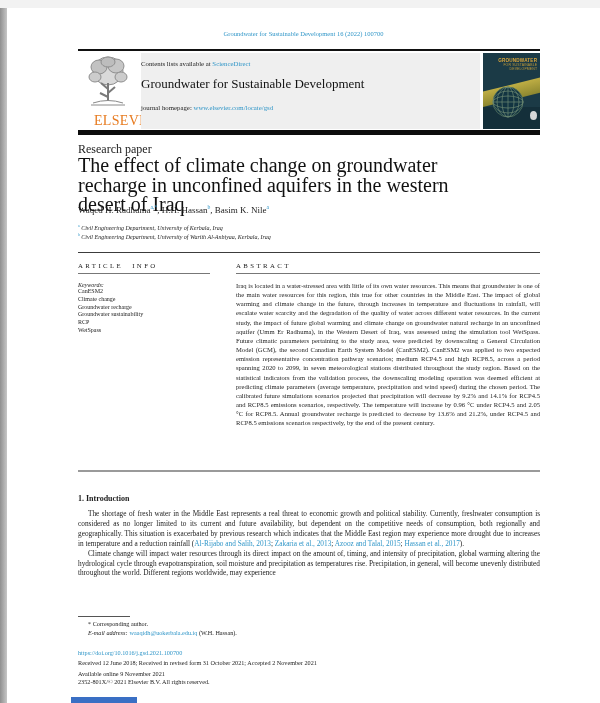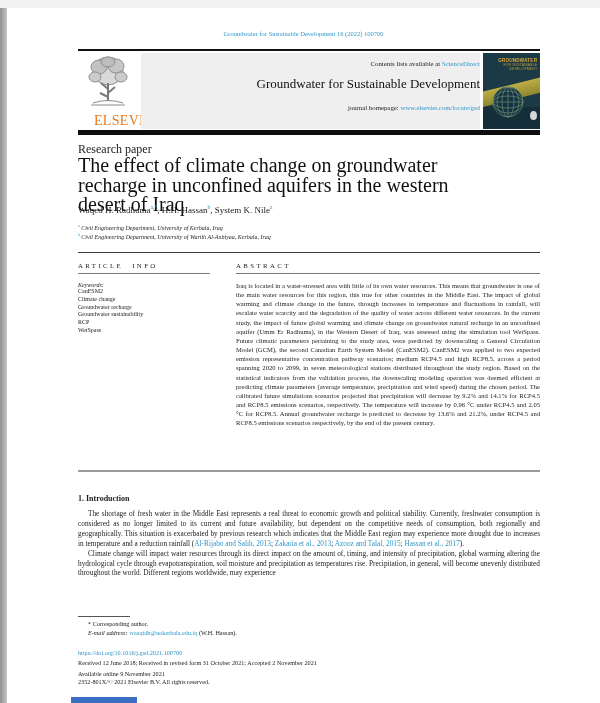--- a/index.html
+++ b/index.html
@@ -18,21 +18,21 @@
   sup{font-size:0.62em;vertical-align:super;line-height:0;}
 
   .journal-ref{position:absolute;top:22px;left:0;width:100%;text-align:center;font-size:6.5px;color:var(--link);}
 
   .rule-top{position:absolute;top:41px;left:71px;width:462px;height:2px;background:#111;}
 
   .header-row{position:absolute;top:45px;left:71px;width:462px;height:76px;display:flex;}
   .logo-col{width:60px;position:relative;text-align:center;}
   .tree-svg{display:block;margin:0 auto;}
   .elsevier-text{position:absolute;bottom:0;left:16px;width:100%;font-size:14px;color:var(--elsevier_orange);letter-spacing:0.3px;font-family:Liberation Serif, serif;}
-  .header-mid{flex:1;background:#efefef;margin:0 3px;text-align:right;position:relative;}
+  .header-mid{flex:1;background:#efefef;margin:0 3px;text-align:left;position:relative;}
   .contents-line{font-size:6.8px;margin-top:7px;}
   .journal-title{font-size:13px;margin-top:9px;color:#111;}
   .homepage-line{font-size:6.8px;margin-top:12px;}
   .cover{width:57px;height:76px;position:relative;overflow:hidden;background:var(--cover_bg);}
   .cover-band{position:absolute;left:-12px;top:30px;width:95px;height:15px;background:linear-gradient(180deg,#bfae44,#8d8730);transform:rotate(-14deg);}
   .cover-bottom{position:absolute;bottom:0;left:0;width:100%;height:22px;background:#142f3a;}
   .cover-text{position:absolute;top:5px;right:3px;text-align:right;transform:scale(0.58);transform-origin:top right;font-family:"Liberation Sans",sans-serif;}
   .cover-l1{font-size:8px;font-weight:bold;color:var(--cover_accent);letter-spacing:0.3px;}
   .cover-l2,.cover-l3{font-size:6px;color:#c09a39;letter-spacing:0.2px;}
   .globe-svg{position:absolute;left:8px;top:32px;}
@@ -130,21 +130,21 @@
       </div>
       <div class="cover-oval"></div>
     </div>
   </div>
 
   <div class="black-bar"></div>
 
   <div class="research-paper">Research paper</div>
   <div class="title">The effect of climate change on groundwater recharge in unconfined aquifers in the western desert of Iraq</div>
 
-  <div class="authors"><span>Waqed H. Radhuma</span><sup>a,*</sup><span>, </span><span>H.H. Hassan</span><sup>b</sup><span>, </span><span>System K. Nile</span><sup>a</sup></div>
+  <div class="authors"><span>Waqed H. Radhuma</span><sup>a,*</sup><span>, </span><span>H.H. Hassan</span><sup>b</sup><span>, </span><span>Basim K. Nile</span><sup>a</sup></div>
 
   <div class="affiliations">
     <div><sup>a</sup> <span>Civil Engineering Department, University of Kerbala, Iraq</span></div>
     <div><sup>b</sup> <span>Civil Engineering Department, University of Warith Al-Anbiyaa, Kerbala, Iraq</span></div>
   </div>
 
   <div class="rule-mid"></div>
 
   <div class="info-col">
     <div class="col-heading">ARTICLE INFO</div>

